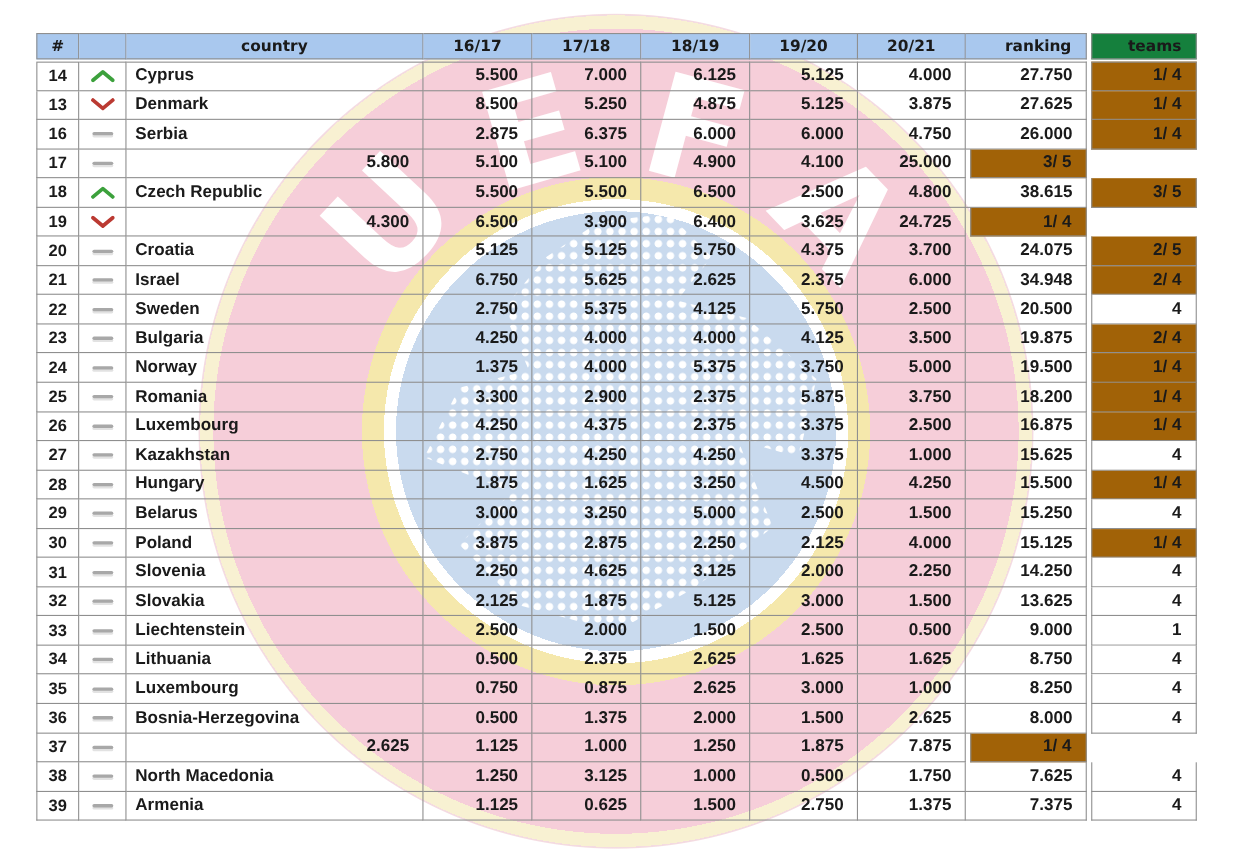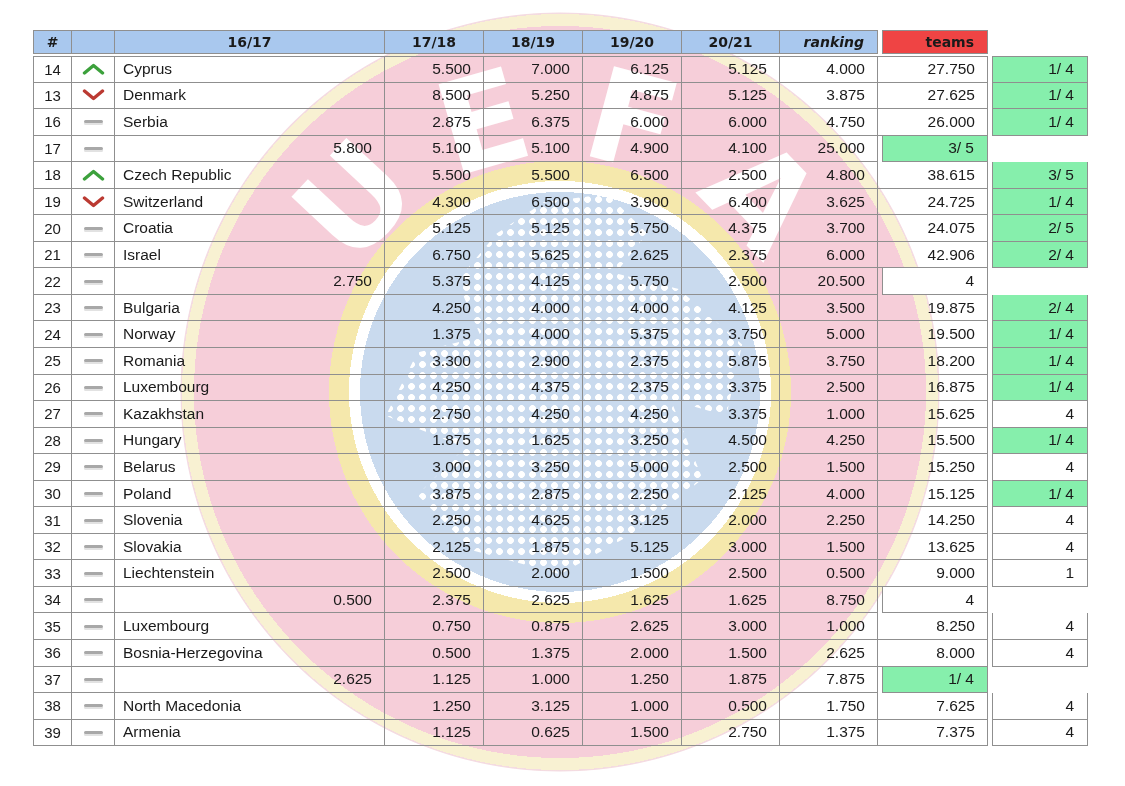--- a/index.html
+++ b/index.html
@@ -35,35 +35,35 @@
   .t-header,.t-row{display:grid;
       grid-template-columns:39px 43px 270px 99px 99px 99px 98px 98px 110px 100px;}
   .c{box-sizing:border-box;border-right:1px solid #8f8f8f;border-bottom:1px solid #8f8f8f;
      display:flex;align-items:center;overflow:hidden;white-space:nowrap;}
   .c:first-child{border-left:1px solid #8f8f8f;}
 
   .t-header{height:24px;}
   .t-header .c{border-top:1px solid #8f8f8f;background:#a9c8ee;
                font-family:"DejaVu Sans",sans-serif;font-weight:bold;font-size:14px;
                justify-content:center;}
-  .t-header .hc-ranking{justify-content:flex-end;padding-right:13px;font-style:italic;}
-  .t-header .hc-teams{background:#ef4444;justify-content:flex-end;padding-right:13px;
+  .t-header .hc-ranking{justify-content:flex-end;padding-right:13px;}
+  .t-header .hc-teams{background:#15803d;justify-content:flex-end;padding-right:13px;
                       margin-left:4px;border-left:1px solid #8f8f8f;}
 
-  .t-body{margin-top:2px;}
+  .t-body{margin-top:2px;font-weight:bold;}
   .t-row{height:26.55px;font-size:15.5px;}
   .t-body .t-row:first-child .c{border-top:1px solid #8f8f8f;}
 
   .rank{justify-content:center;font-size:15px;}
   .trend{justify-content:center;}
   .country{padding-left:8px;}
   .num{justify-content:flex-end;padding-right:12px;}
   .teams{justify-content:flex-end;padding-right:13px;margin-left:4px;
          border-left:1px solid #8f8f8f;background:#ffffff;}
-  .teams.hl{background:#86efac;}
+  .teams.hl{background:#a16207;}
 
   
   .ic{display:none;}
   .trend[data-trend="up"]   .ic.up{display:block;}
   .trend[data-trend="down"] .ic.down{display:block;}
   .trend[data-trend="same"] .ic.same{display:block;}
   .ic.same{width:19px;height:3px;background:#a8a8a8;border-radius:2px;
            box-shadow:0 2px 0 #e2e2e2;}
 </style>
 </head>
@@ -76,20 +76,21 @@
     <div class="logo-letter l-u">U</div>
     <div class="logo-letter l-e">E</div>
     <div class="logo-letter l-f">F</div>
     <div class="logo-letter l-a">A</div>
   </div>
 
   <div class="coef-table">
     <div class="t-header">
       <div class="c">#</div>
       <div class="c"></div>
+      <div class="c">country</div>
       <div class="c">16/17</div>
       <div class="c">17/18</div>
       <div class="c">18/19</div>
       <div class="c">19/20</div>
       <div class="c">20/21</div>
       <div class="c hc-ranking">ranking</div>
       <div class="c hc-teams">teams</div>
     </div>
     <div class="t-body">
   <div class="t-row">
@@ -180,21 +181,20 @@
 
   <div class="t-row">
     <div class="c rank">19</div>
     <div class="c trend" data-trend="down">
 
       <svg class="ic down" width="23" height="12" viewBox="0 0 23 12">
         <polyline points="2.5,2 11.5,9.5 20.5,2" fill="none" stroke="#bb3a32" stroke-width="3.4" stroke-linecap="round" stroke-linejoin="round"></polyline>
       </svg>
 
     </div>
-    <div class="c country">Switzerland</div>
     <div class="c num">4.300</div>
     <div class="c num">6.500</div>
     <div class="c num">3.900</div>
     <div class="c num">6.400</div>
     <div class="c num">3.625</div>
     <div class="c num">24.725</div>
     <div class="c teams hl">1/ 4</div>
   </div>
 
   <div class="t-row">
@@ -218,30 +218,31 @@
     <div class="c trend" data-trend="same">
 
       <span class="ic same"></span>
     </div>
     <div class="c country">Israel</div>
     <div class="c num">6.750</div>
     <div class="c num">5.625</div>
     <div class="c num">2.625</div>
     <div class="c num">2.375</div>
     <div class="c num">6.000</div>
-    <div class="c num">42.906</div>
+    <div class="c num">34.948</div>
     <div class="c teams hl">2/ 4</div>
   </div>
 
   <div class="t-row">
     <div class="c rank">22</div>
     <div class="c trend" data-trend="same">
 
       <span class="ic same"></span>
     </div>
+    <div class="c country">Sweden</div>
     <div class="c num">2.750</div>
     <div class="c num">5.375</div>
     <div class="c num">4.125</div>
     <div class="c num">5.750</div>
     <div class="c num">2.500</div>
     <div class="c num">20.500</div>
     <div class="c teams">4</div>
   </div>
 
   <div class="t-row">
@@ -419,20 +420,21 @@
     <div class="c num">9.000</div>
     <div class="c teams">1</div>
   </div>
 
   <div class="t-row">
     <div class="c rank">34</div>
     <div class="c trend" data-trend="same">
 
       <span class="ic same"></span>
     </div>
+    <div class="c country">Lithuania</div>
     <div class="c num">0.500</div>
     <div class="c num">2.375</div>
     <div class="c num">2.625</div>
     <div class="c num">1.625</div>
     <div class="c num">1.625</div>
     <div class="c num">8.750</div>
     <div class="c teams">4</div>
   </div>
 
   <div class="t-row">

